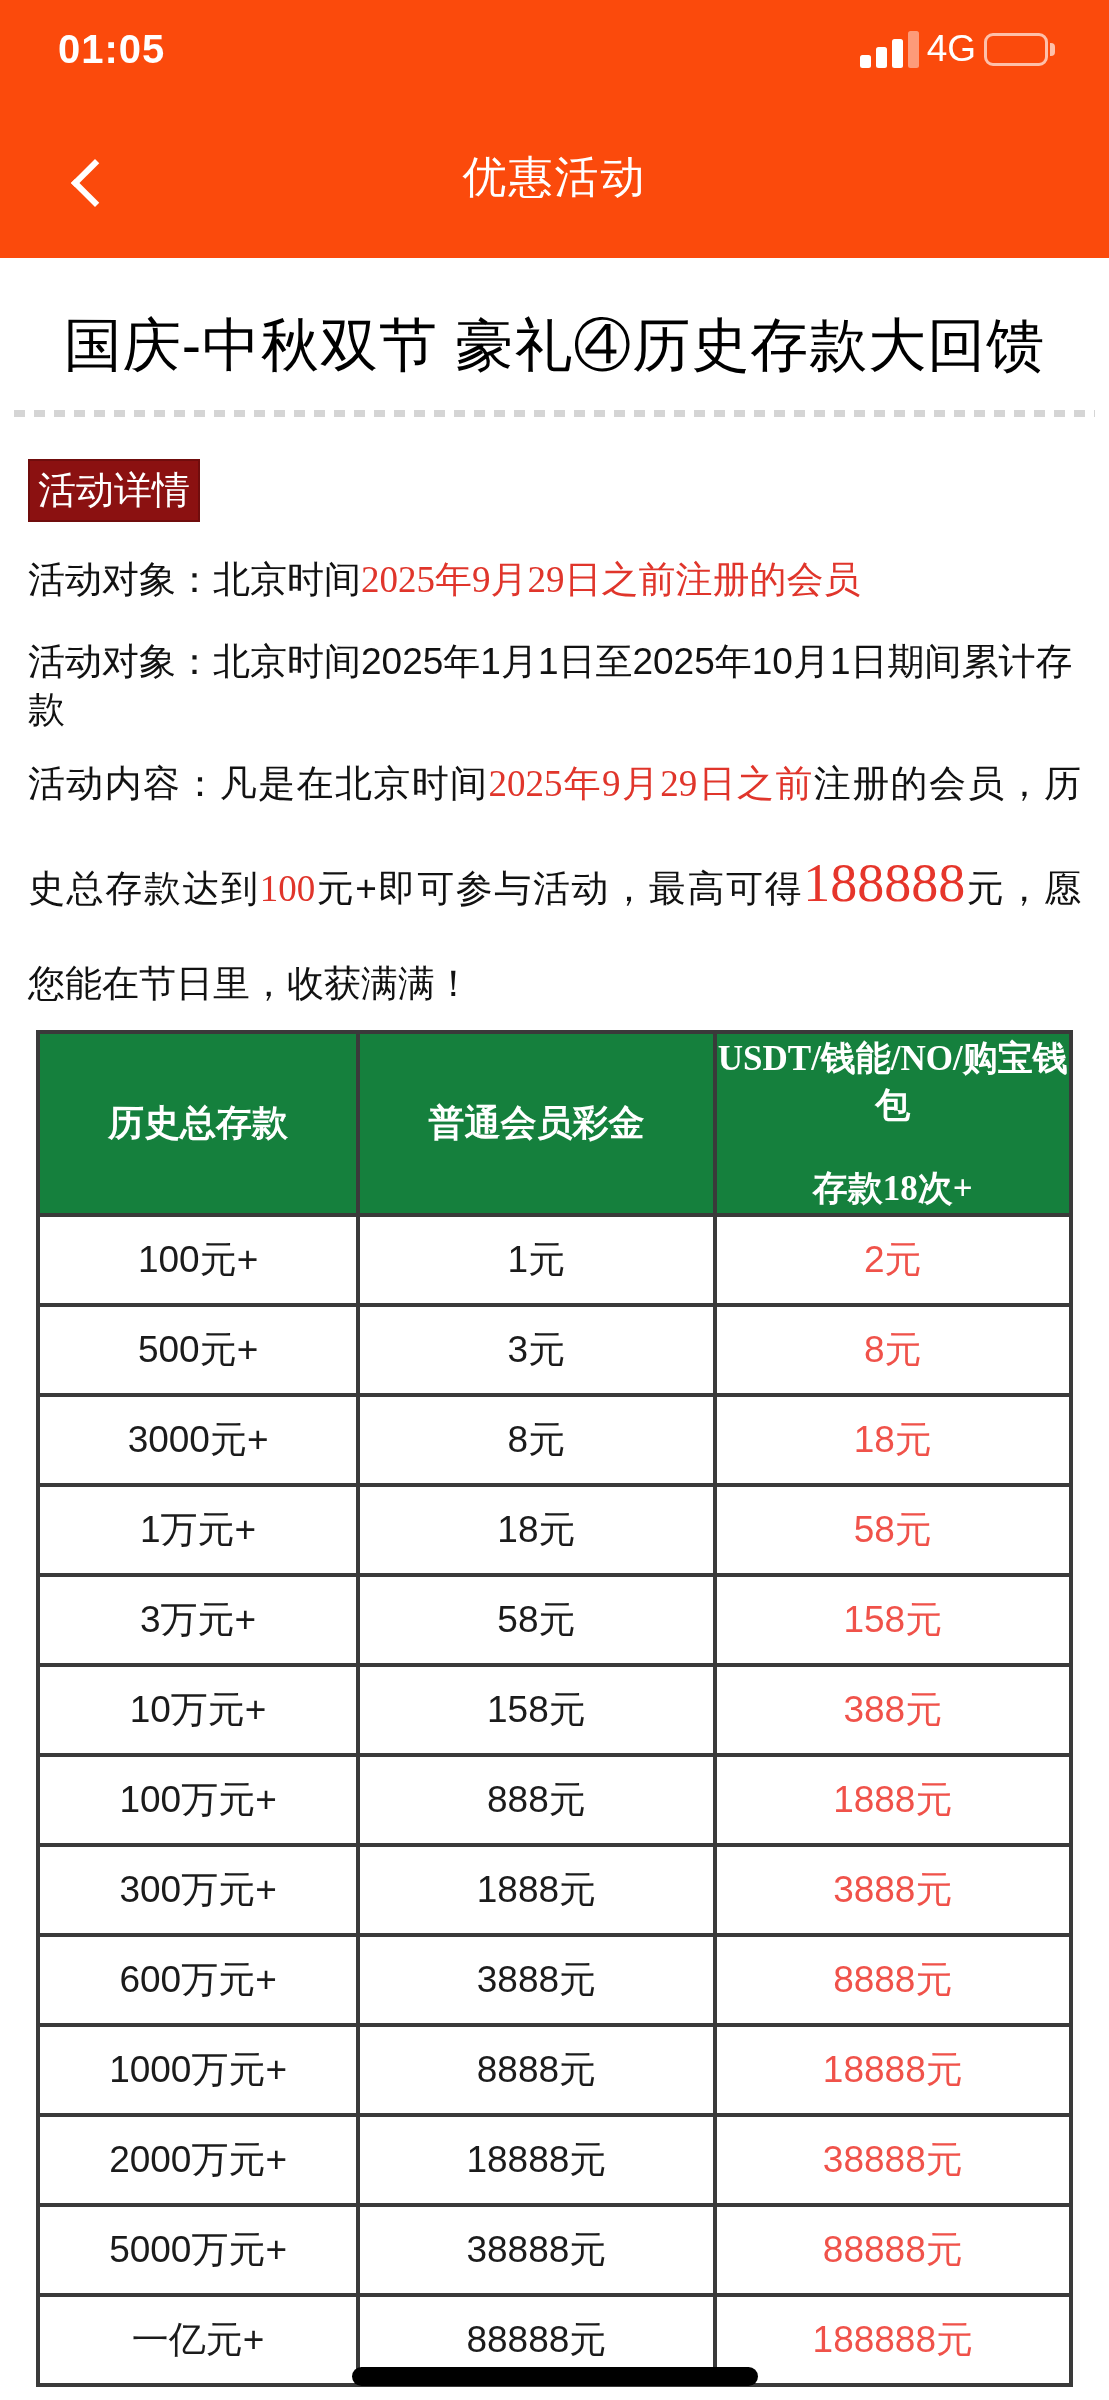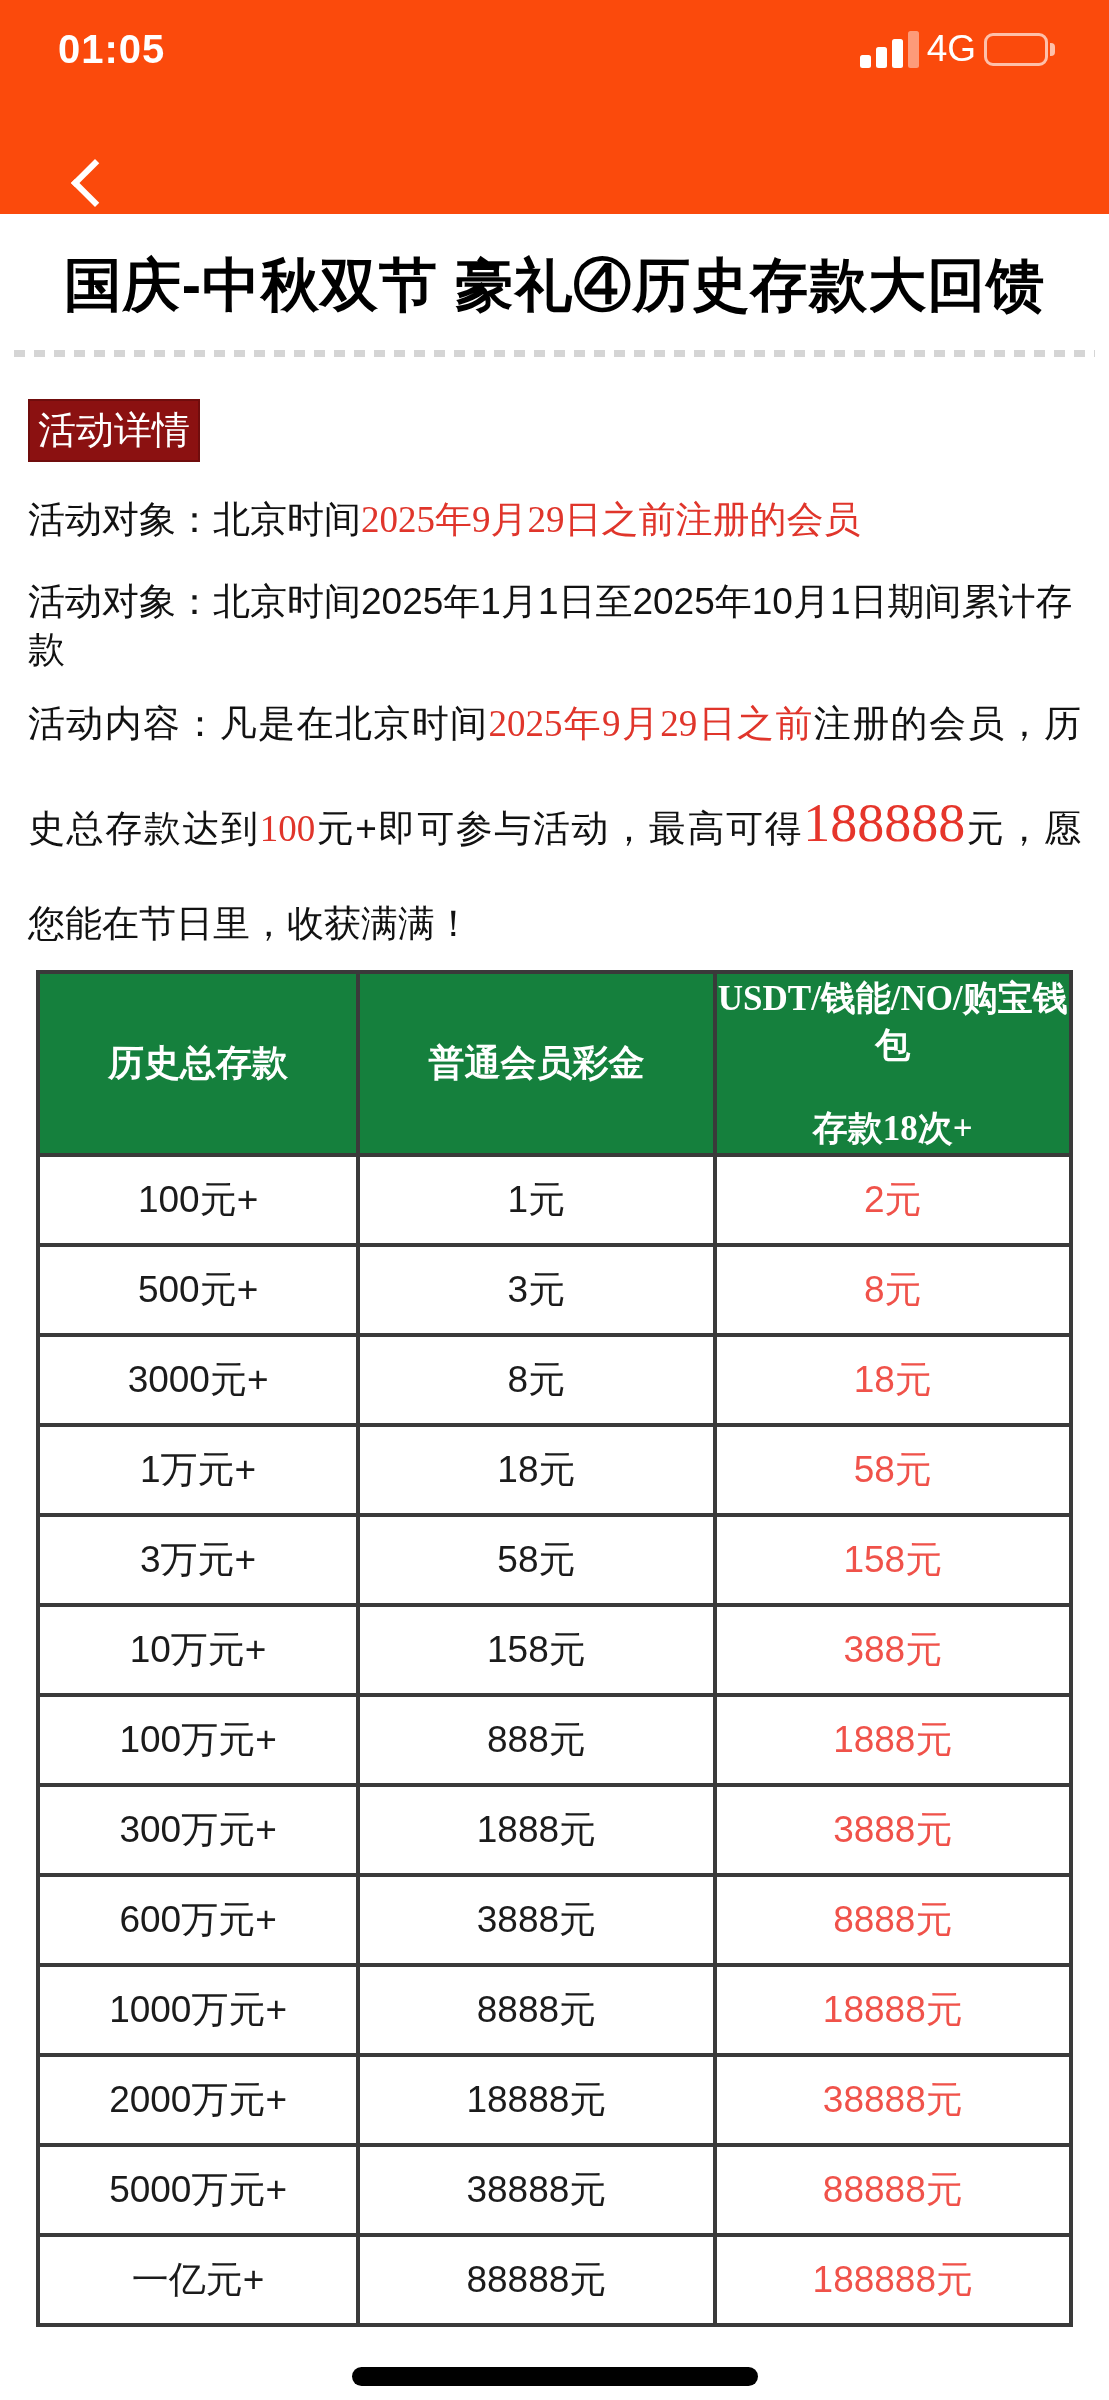--- a/index.html
+++ b/index.html
@@ -4,21 +4,21 @@
 <style>
   html,body { margin:0; padding:0; background:#e8e8e8; }
   .screen {
     position:relative; width:1109px; height:2400px; margin:0 auto;
     background:#ffffff; overflow:hidden;
     font-family:"Liberation Sans", sans-serif;
     -webkit-font-smoothing:antialiased;
   }
 
   
-  .app-header { background:#FB4A0C; height:214px; }
+  .app-header { background:#FB4A0C; height:258px; }
   .status-bar {
     display:flex; justify-content:space-between; align-items:center;
     padding:18px 54px 0 58px; height:62px;
   }
   .status-time { color:#fff; font-size:40px; font-weight:700; letter-spacing:1px; }
   .status-right { display:flex; align-items:center; gap:8px; }
   .signal { display:flex; align-items:flex-end; gap:5px; height:38px; }
   .signal i { display:block; width:11px; background:#fff; border-radius:2.5px; }
   .signal .b1{height:13px;} .signal .b2{height:21px;} .signal .b3{height:29px;}
   .signal .b4{height:37px; background:rgba(255,255,255,0.45);}
@@ -38,22 +38,22 @@
   .back-button .chev {
     display:block; width:28px; height:28px; margin:12px 0 0 8px;
     border-left:6px solid #fff; border-bottom:6px solid #fff;
     transform:rotate(45deg);
   }
   .nav-title { color:#fff; font-size:44px; font-weight:500; letter-spacing:2px; }
 
   
   .content { padding:0 28px; }
   .page-title {
-    max-width:1000px; margin:32px auto 0; text-align:center;
-    font-size:58px; line-height:1.34; font-weight:700; color:#000; letter-spacing:1px;
+    max-width:1000px; margin:48px auto 0; text-align:center;
+    font-size:58px; line-height:1.34; font-weight:400; color:#000; letter-spacing:1px;
   }
   .dashed-divider {
     height:7px; margin:26px -14px 0;
     background:repeating-linear-gradient(to right, #d5d5d5 0 11px, transparent 11px 20px);
   }
   .section-badge {
     display:inline-block; margin-top:42px;
     background:#8B1111; border:2px solid #700D0D; color:#fff;
     font-size:38px; padding:6px 8px; line-height:1.25;
   }
@@ -108,20 +108,21 @@
         <span class="battery">
           <span class="bat-body"><span class="bat-fill"></span></span>
           <span class="bat-tip"></span>
         </span>
       </div>
     </div>
     <nav class="nav-bar">
       <button class="back-button">
         <span class="chev"></span>
       </button>
+      <span class="nav-title">优惠活动</span>
     </nav>
   </header>
 
   <main class="content">
     <h1 class="page-title">国庆-中秋双节 豪礼④历史存款大回馈</h1>
 
     <div class="dashed-divider"></div>
 
     <div>
       <span class="section-badge">活动详情</span>

